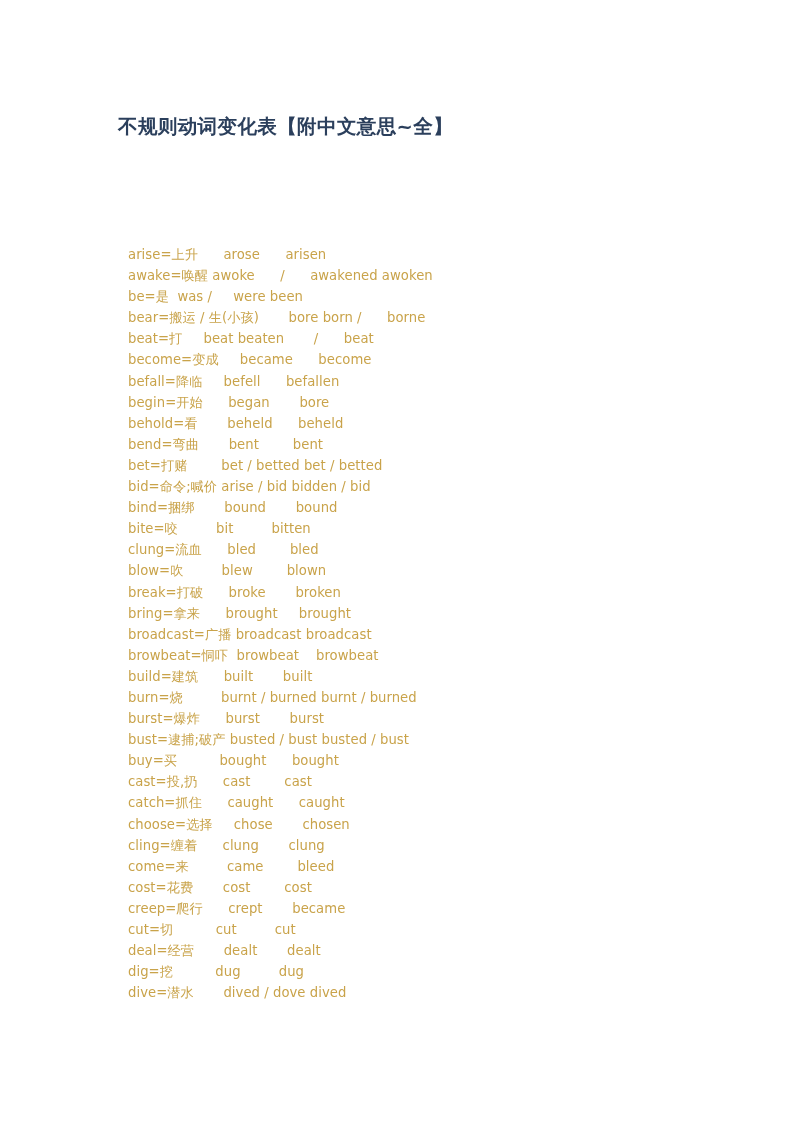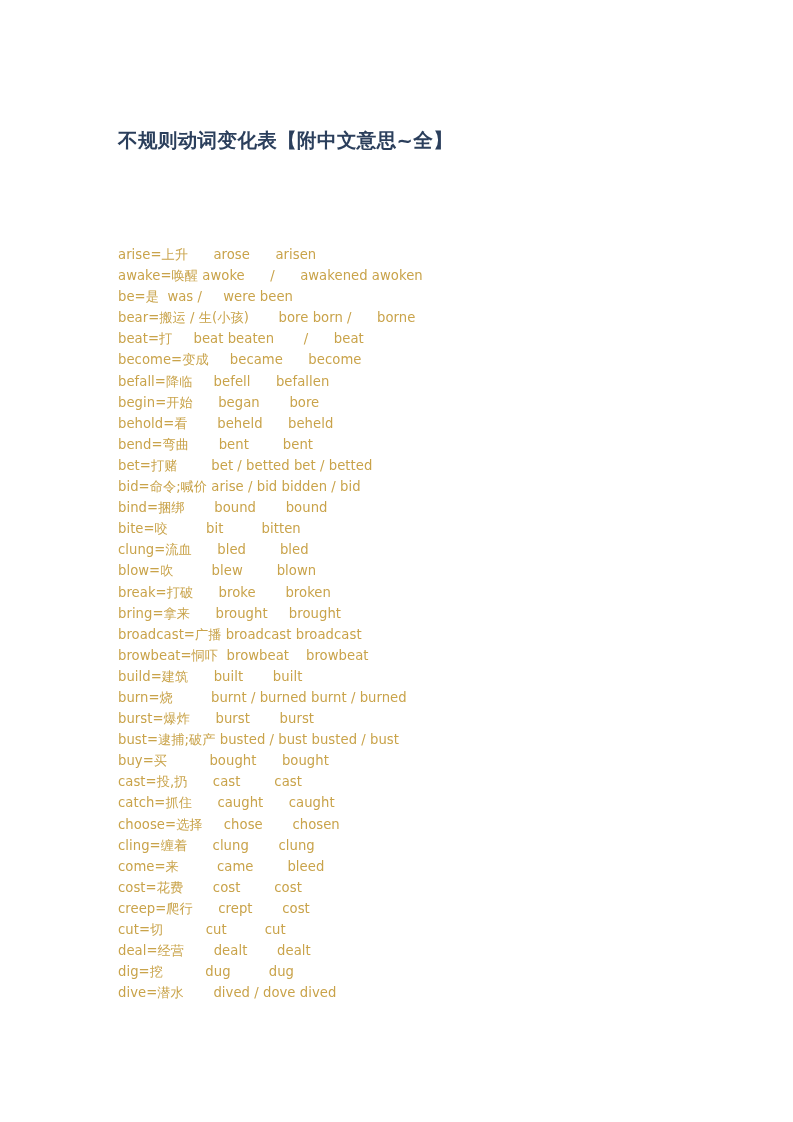--- a/index.html
+++ b/index.html
@@ -18,31 +18,31 @@
   .page {
     position: relative;
     width: 793px;
     height: 1122px;
     background: #ffffff;
     box-sizing: border-box;
   }
   .doc-title {
     position: absolute;
     left: 118px;
-    top: 114px;
+    top: 100px;
     font-size: 19.5px;
     font-weight: bold;
     color: #2b3f5c;
     letter-spacing: 0.4px;
     white-space: pre;
     line-height: 28px;
   }
   .verb-list {
     position: absolute;
-    left: 118px;
+    left: 128px;
     top: 244px;
     width: 600px;
     margin: 0;
     padding: 0;
     list-style: none;
   }
   .verb-line {
     font-size: 13.2px;
     color: #c9a34a;
     line-height: 21.1px;
@@ -83,20 +83,20 @@
       <li class="verb-line">burn=烧         burnt / burned burnt / burned</li>
       <li class="verb-line">burst=爆炸      burst       burst</li>
       <li class="verb-line">bust=逮捕;破产 busted / bust busted / bust</li>
       <li class="verb-line">buy=买          bought      bought</li>
       <li class="verb-line">cast=投,扔      cast        cast</li>
       <li class="verb-line">catch=抓住      caught      caught</li>
       <li class="verb-line">choose=选择     chose       chosen</li>
       <li class="verb-line">cling=缠着      clung       clung</li>
       <li class="verb-line">come=来         came        bleed</li>
       <li class="verb-line">cost=花费       cost        cost</li>
-      <li class="verb-line">creep=爬行      crept       cost</li>
+      <li class="verb-line">creep=爬行      crept       became</li>
       <li class="verb-line">cut=切          cut         cut</li>
       <li class="verb-line">deal=经营       dealt       dealt</li>
       <li class="verb-line">dig=挖          dug         dug</li>
       <li class="verb-line">dive=潜水       dived / dove dived</li>
     </ul>
 
 </div>
 
 </body></html>

